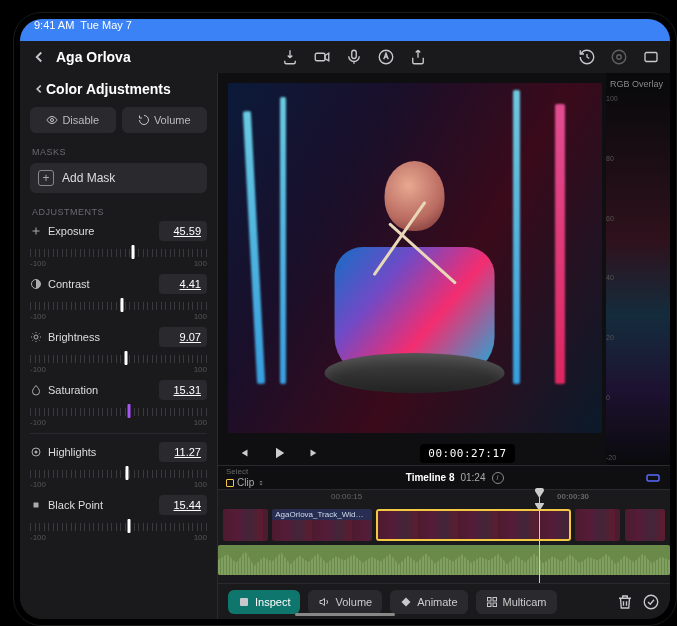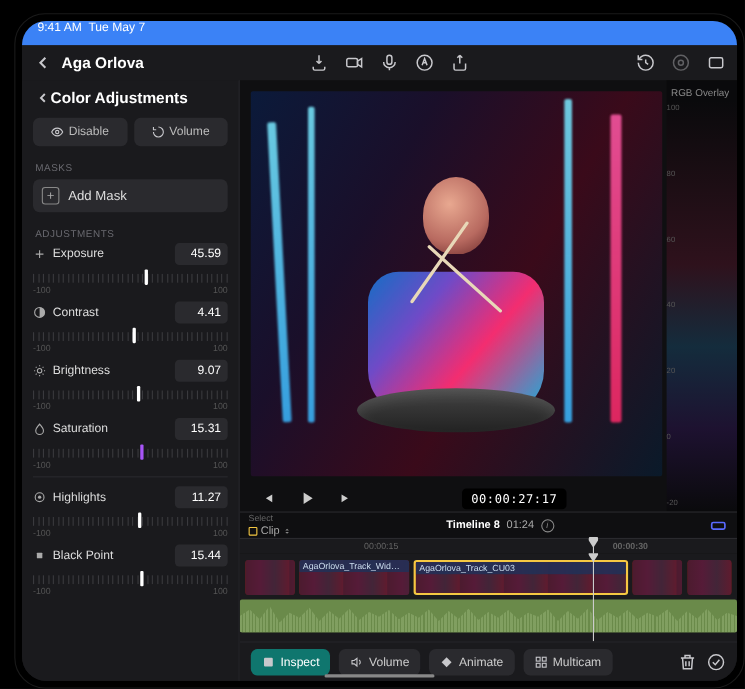--- a/index.html
+++ b/index.html
@@ -24,21 +24,21 @@
 .sb-section { padding: 8px 12px 2px; font-size: 9px; letter-spacing: .5px; color: #6a6a70; text-transform: uppercase; }
 .add-mask { margin: 4px 10px 6px; height: 30px; background: #2a2a2e; border-radius: 6px; display: flex; align-items: center; gap: 8px; padding: 0 8px; color: #ddd; font-size: 12px; cursor: pointer; }
 .plus { width: 16px; height: 16px; border: 1px solid #888; border-radius: 3px; display: flex; align-items: center; justify-content: center; font-size: 12px; color: #aaa; line-height: 1; }
 .adj-list { flex: 1; overflow-y: auto; padding: 0 10px; }
 .adj-list::-webkit-scrollbar { width: 0; }
 .adj { margin-bottom: 4px; }
 .adj-row { display: flex; align-items: center; gap: 6px; height: 24px; }
 .adj-ico { width: 12px; height: 12px; color: #aaa; display: flex; align-items: center; justify-content: center; }
 .adj-ico svg { width: 100%; height: 100%; }
 .adj-label { flex: 1; font-size: 11px; color: #ddd; }
-.adj-val { width: 48px; height: 20px; background: #2a2a2e; border-radius: 4px; display: flex; align-items: center; justify-content: flex-end; padding: 0 6px; font-size: 11px; color: #fff; }
+.adj-val { width: 48px; height: 20px; background: #2a2a2e; border-radius: 4px; display: flex; align-items: center; justify-content: flex-end; padding: 0 6px; font-size: 11px; color: #fff; text-decoration: underline; }
 .slider { height: 20px; position: relative; margin-top: 2px; }
 .ticks { position: absolute; inset: 4px 0 8px; display: flex; justify-content: space-between; }
 .ticks i { width: 1px; background: #3a3a3e; }
 .knob { position: absolute; top: 0; width: 3px; height: 14px; background: #fff; border-radius: 1px; transform: translateX(-50%); }
 .knob.purple { background: #a855f7; }
 .slabels { display: flex; justify-content: space-between; font-size: 8px; color: #555; margin-top: -6px; }
 .divider { height: 1px; background: #2a2a2e; margin: 6px 0; }
 .main { flex: 1; display: flex; flex-direction: column; min-width: 0; background: #0f0f11; }
 .preview-row { flex: 1; display: flex; min-height: 0; }
 .viewer { flex: 1; padding: 10px 4px 2px 10px; display: flex; flex-direction: column; }
@@ -657,21 +657,20 @@
           <div class="vtrack" id="vtrack">
               <div class="clip" style="left: 1%; width: 10%;">
                 <div class="clip-thumb"></div>
               </div>
               <div class="clip" style="left: 12%; width: 22%;">
                 <div class="clip-thumb"></div>
                 <div class="clip-lbl">AgaOrlova_Track_Wid…</div>
               </div>
               <div class="clip sel" style="left: 35%; width: 43%;">
                 <div class="clip-thumb"></div>
-                <div class="clip-lbl">AgaOrlova_Track_CU03</div>
               </div>
               <div class="clip" style="left: 79%; width: 10%;">
                 <div class="clip-thumb"></div>
               </div>
               <div class="clip" style="left: 90%; width: 9%;">
                 <div class="clip-thumb"></div>
               </div>
             </div>
           <div class="atrack">
               <div class="wave"></div>

